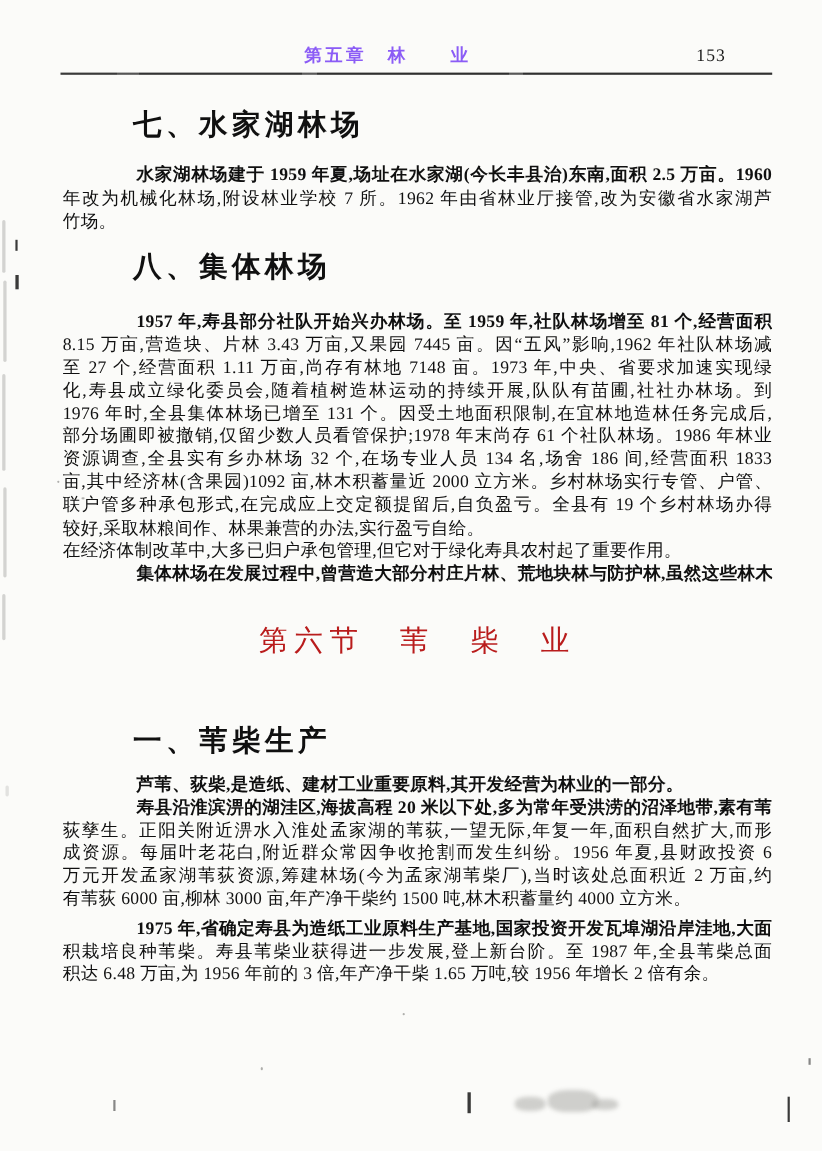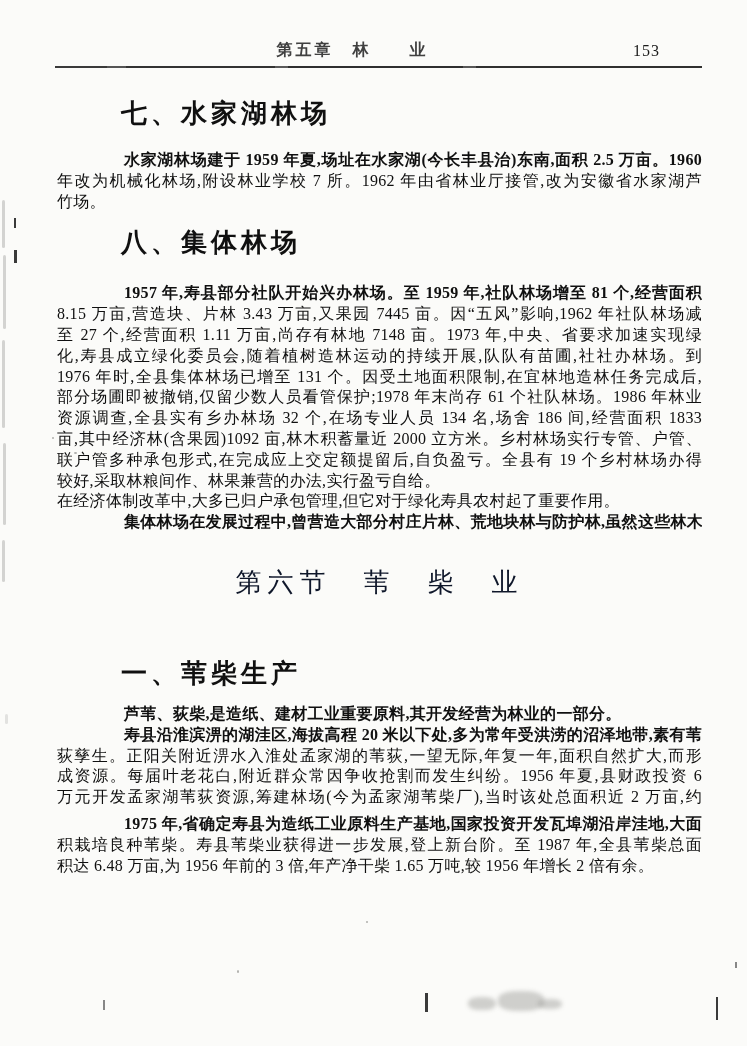--- a/index.html
+++ b/index.html
@@ -8,41 +8,41 @@
     background:#fbfbf9;
     font-family:"Liberation Serif","DejaVu Serif",serif;
     color:#121212;
   }
   .page{position:absolute;inset:0;}
 
   
   .chapter{
     position:absolute;top:40px;left:0;width:705px;text-align:center;
     font-family:Liberation Mono, monospace;
-    font-weight:700;font-size:16px;letter-spacing:3px;color:#404040;
+    font-weight:700;font-size:16px;letter-spacing:3px;color:#8b5cf6;
   }
   .pagenum{
     position:absolute;top:42px;left:633px;
     font-size:16px;letter-spacing:1px;color:#1a1a1a;
   }
   .rule{
     position:absolute;top:66px;left:55px;width:647px;height:2px;
     background:linear-gradient(90deg,#3a3a3a 0 8%,#555 8% 11%,#333 11% 34%,#5a5a5a 34% 36%,#2f2f2f 36% 63%,#585858 63% 65%,#303030 65% 100%);
   }
 
   
   main{position:absolute;left:57px;top:67px;width:645px;}
   h2,h3,.para{margin:0;padding:0;}
 
   .subheading{
     font-size:26px;font-weight:700;letter-spacing:4px;color:#101010;
     text-indent:64px;height:28px;line-height:28px;white-space:nowrap;
   }
   .section-title{
-    font-size:26px;font-weight:500;letter-spacing:6px;color:#0f172a;
+    font-size:26px;font-weight:500;letter-spacing:6px;color:#b91c1c;
     text-align:center;height:34px;line-height:34px;white-space:nowrap;
   }
   .line{
     font-size:16px;height:20.8px;line-height:20.8px;
     white-space:nowrap;overflow:hidden;
     text-align:justify;text-align-last:justify;
     letter-spacing:0.3px;color:#101010;
   }
   .line.first{text-indent:67px;font-weight:bold;}
   .line.last{text-align-last:left;}
@@ -104,20 +104,21 @@
       <h2 class="section-title sec-5">第六节　苇　柴　业</h2>
       <h3 class="subheading sec-6">一、苇柴生产</h3>
       <div class="para sec-7">
         <div class="line first last">芦苇、荻柴,是造纸、建材工业重要原料,其开发经营为林业的一部分。</div>
       </div>
       <div class="para sec-8">
         <div class="line first">寿县沿淮滨淠的湖洼区,海拔高程 20 米以下处,多为常年受洪涝的沼泽地带,素有苇</div>
         <div class="line">荻孳生。正阳关附近淠水入淮处孟家湖的苇荻,一望无际,年复一年,面积自然扩大,而形</div>
         <div class="line">成资源。每届叶老花白,附近群众常因争收抢割而发生纠纷。1956 年夏,县财政投资 6</div>
         <div class="line">万元开发孟家湖苇荻资源,筹建林场(今为孟家湖苇柴厂),当时该处总面积近 2 万亩,约</div>
+        <div class="line last">有苇荻 6000 亩,柳林 3000 亩,年产净干柴约 1500 吨,林木积蓄量约 4000 立方米。</div>
       </div>
       <div class="para sec-9">
         <div class="line first">1975 年,省确定寿县为造纸工业原料生产基地,国家投资开发瓦埠湖沿岸洼地,大面</div>
         <div class="line">积栽培良种苇柴。寿县苇柴业获得进一步发展,登上新台阶。至 1987 年,全县苇柴总面</div>
         <div class="line last">积达 6.48 万亩,为 1956 年前的 3 倍,年产净干柴 1.65 万吨,较 1956 年增长 2 倍有余。</div>
       </div>
     </main>
 
   <div>
     <div class="art streak" style="left:2px;top:200px;height:48px;"></div>

